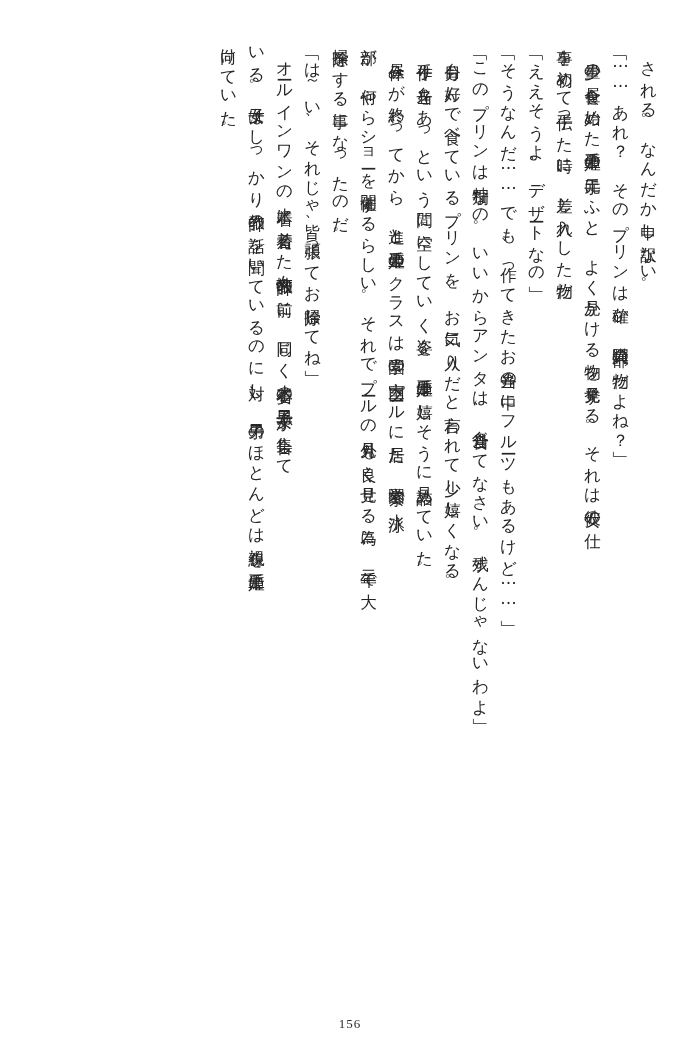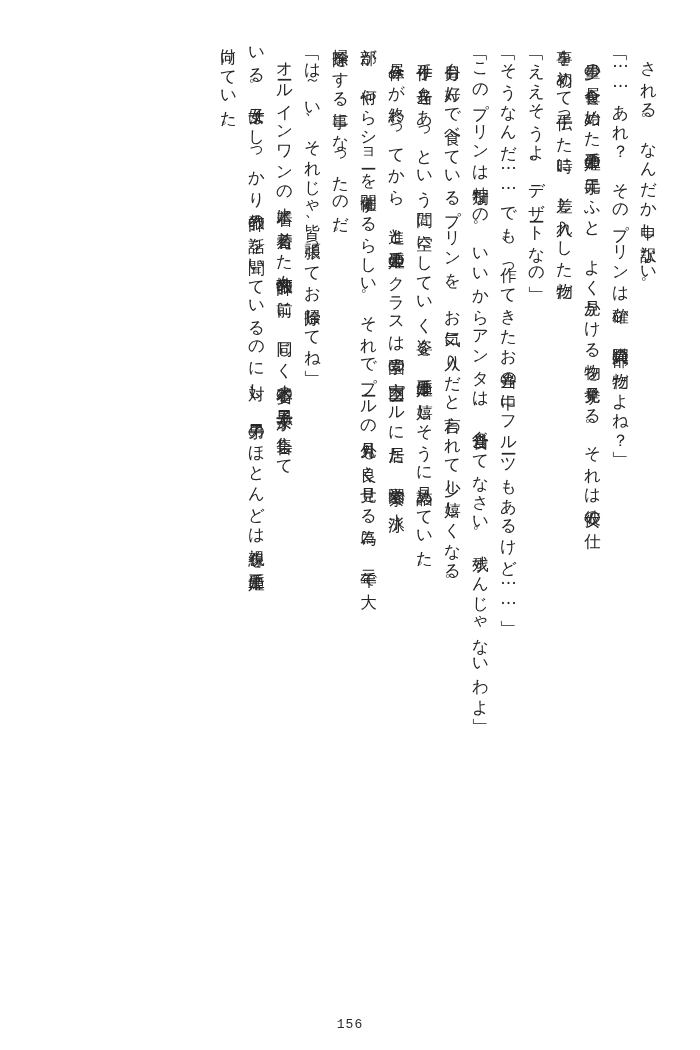--- a/index.html
+++ b/index.html
@@ -54,21 +54,21 @@
   .indent-0 { padding-top: 0px; }
   .page-number {
     position: absolute;
     bottom: 18px;
     left: 0;
     width: 700px;
     text-align: center;
     font-size: 13px;
     letter-spacing: 1px;
     color: #2b2b2b;
-    font-family: Liberation Mono, monospace;
+    font-family: Liberation Serif, serif;
   }
 </style>
 </head>
 <body>
 
 <div class="page">
 
   <div class="body-text">
     <div class="line indent-1">される。なんだか申し訳ない。</div>
     <div class="line indent-1">「……あれ？ そのプリンは確か、購買部の物だよね？」</div>

